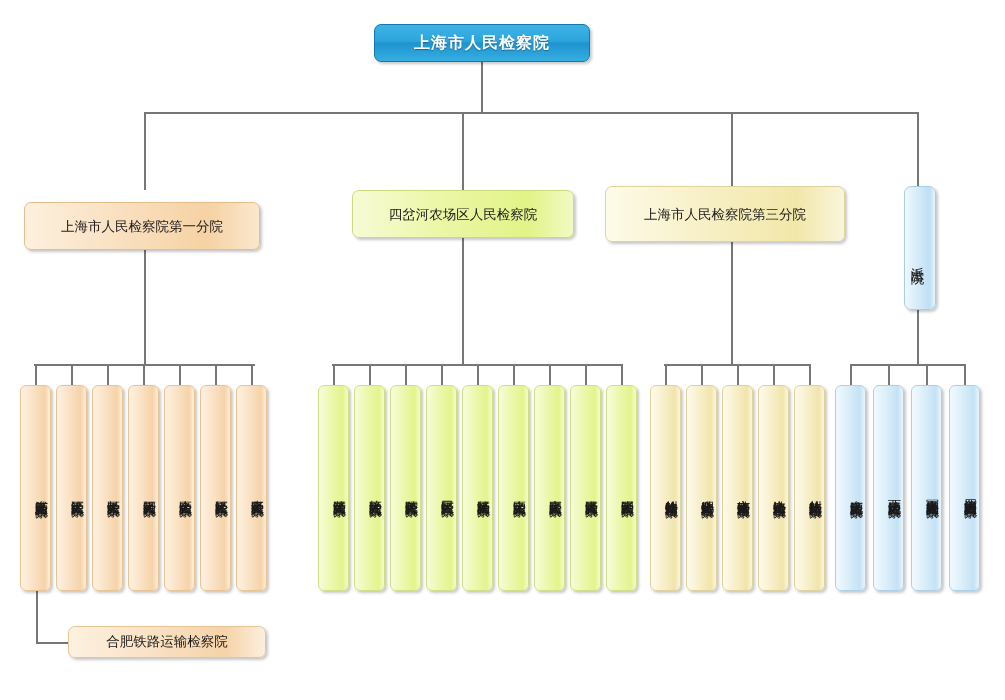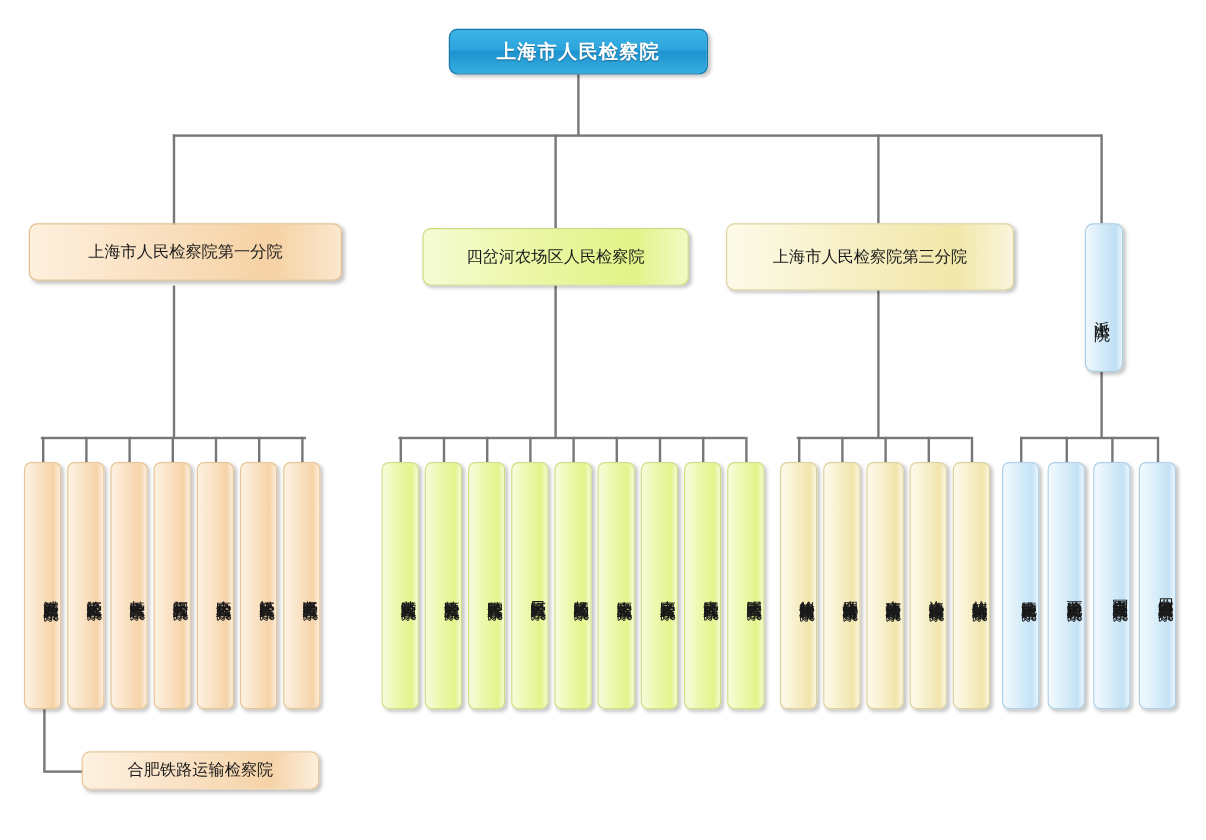--- a/index.html
+++ b/index.html
@@ -39,21 +39,21 @@
     background:linear-gradient(to bottom,#3fb3e4 0%,#2ba5de 45%,#1e93cf 50%,#35aee1 100%);
     color:#ffffff;
     font-size:16px;font-weight:bold;
     letter-spacing:1px;
     text-shadow:0 1px 1px rgba(0,0,0,.35);
   }
 
   
   .branch{font-size:13.5px;line-height:18px;padding:0 8px;}
   .branch-1{
-    left:24px;top:186px;width:261px;height:48px;
+    left:24px;top:202px;width:236px;height:48px;
     background:linear-gradient(to right,#fdf0dd 0%,#fae2c4 35%,#f6d2a4 78%,#fbe7cd 100%);
     border-color:#e3bd8a;
   }
   .branch-2{
     left:352px;top:190px;width:222px;height:48px;
     background:linear-gradient(to right,#f6fbd5 0%,#ecf7a8 38%,#e2f387 80%,#f2fac4 100%);
     border-color:#cdda79;
   }
   .branch-3{
     left:605px;top:186px;width:240px;height:56px;

